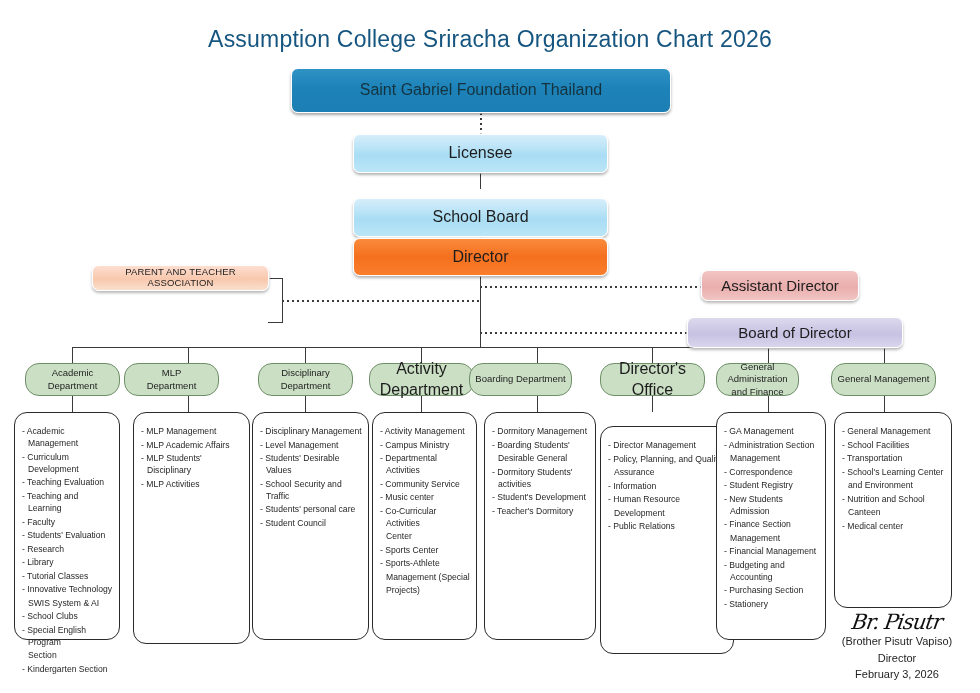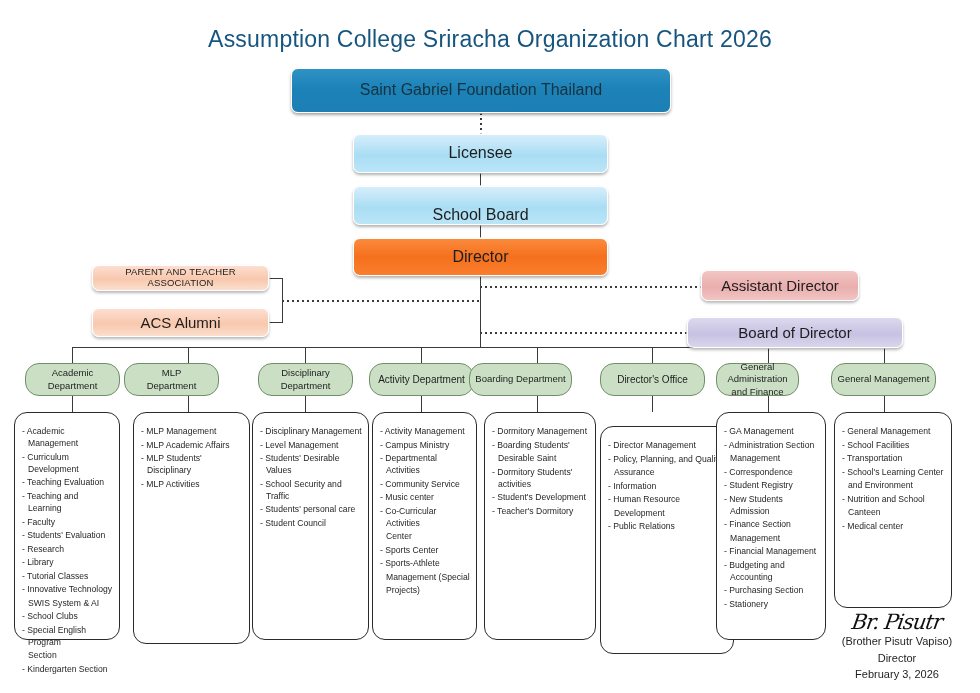--- a/index.html
+++ b/index.html
@@ -86,21 +86,21 @@
     border:1px solid #6e8f68;
     border-radius:14px;
     display:flex;align-items:center;justify-content:center;
     text-align:center;
     font-size:9.5px;
     line-height:1.3;
     color:#1d1d1d;
     padding:2px 3px;
     z-index:5;
   }
-  .dept-head.wide{font-size:10px;}
+  .dept-head.wide{font-size:16px;}
 
   
   .dept-box{
     position:absolute;
     box-sizing:border-box;
     background:#ffffff;
     border:1.4px solid #2a2a2a;
     border-radius:13px;
     padding:12px 6px 8px 7px;
     z-index:4;
@@ -200,35 +200,32 @@
   <div class="ln ln-v" style="left:884px;top:396px;height:16px;"></div>
 
   <div class="node node-root" style="left:291px;top:68px;width:380px;height:45px;">
     <span>Saint Gabriel Foundation Thailand</span>
   </div>
 
   <div class="node node-blue" style="left:353px;top:134px;width:255px;height:39px;">
     <span>Licensee</span>
   </div>
 
-  <div class="node node-blue" style="left:353px;top:186px;width:255px;height:39px;align-items:flex-end;">
+  <div class="node node-blue" style="left:353px;top:198px;width:255px;height:39px;">
     <span>School Board</span>
   </div>
 
   <div class="node node-orange" style="left:353px;top:238px;width:255px;height:38px;">
     <span>Director</span>
   </div>
 
   <div class="node node-peach node-pta" style="left:92px;top:265px;width:177px;height:26px;">
     <span>PARENT AND TEACHER ASSOCIATION</span>
   </div>
 
-  <div class="node node-peach" style="left:92px;top:308px;width:177px;height:29px;">
-    <span>ACS Alumni</span>
-  </div>
 
   <div class="node node-pink" style="left:701px;top:270px;width:158px;height:31px;">
     <span>Assistant Director</span>
   </div>
 
   <div class="node node-purple" style="left:687px;top:317px;width:216px;height:31px;">
     <span>Board of Director</span>
   </div>
 
   <div class="dept-head" style="left:25px;top:363px;width:95px;height:33px;">
@@ -305,21 +302,21 @@
         <li>Sports Center</li>
         <li>Sports-Athlete</li>
         <li class="cont">Management (Special</li>
         <li class="cont">Projects)</li>
       </ul>
   </div>
   <div class="dept-box" style="left:484px;top:412px;width:112px;height:228px;">
     <ul>
         <li>Dormitory Management</li>
         <li>Boarding Students'</li>
-        <li class="cont">Desirable Saint</li>
+        <li class="cont">Desirable General</li>
         <li>Dormitory Students' activities</li>
         <li>Student's Development</li>
         <li>Teacher's Dormitory</li>
       </ul>
   </div>
   <div class="dept-box" style="left:600px;top:426px;width:134px;height:228px;">
     <ul>
         <li>Director Management</li>
         <li>Policy, Planning, and Quality</li>
         <li class="cont">Assurance</li>

